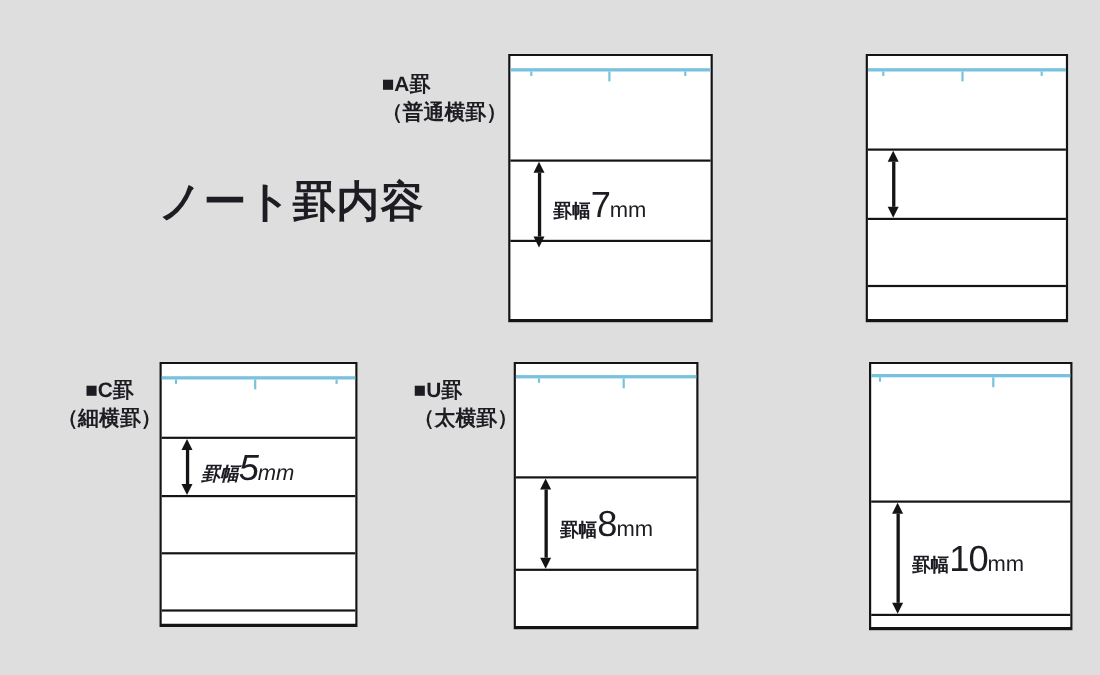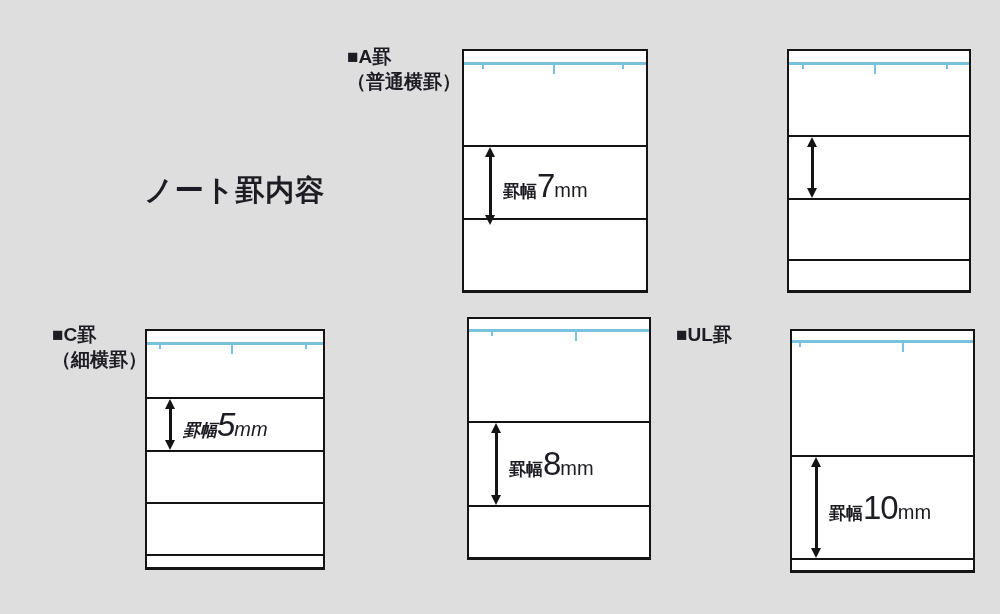--- a/index.html
+++ b/index.html
@@ -8,28 +8,28 @@
     --border:#141414;
     --rule:#141414;
     --margin-line:#79c2de;
     --text:#1c1c22;
   }
   html,body{margin:0;padding:0;}
   body{font-family:"Liberation Sans","DejaVu Sans",sans-serif;background:var(--bg);}
   .stage{position:relative;width:1000px;height:614px;background:var(--bg);overflow:hidden;}
 
   .page-title{
-    position:absolute;left:144px;top:171px;
-    font-size:29px;font-weight:bold;color:var(--text);
+    position:absolute;left:144px;top:156px;
+    font-size:39px;font-weight:bold;color:var(--text);
     letter-spacing:1px;white-space:nowrap;
   }
 
   .card-label{
     position:absolute;color:var(--text);font-weight:bold;
-    font-size:19px;line-height:25px;white-space:nowrap;
+    font-size:19px;line-height:25px;white-space:nowrap;margin-top:21px;
   }
 
   .card{
     position:absolute;background:var(--card-bg);
     border:2px solid var(--border);border-bottom-width:3px;
     box-sizing:border-box;
   }
   .margin-line{
     position:absolute;left:0;right:0;height:3px;
     background:var(--margin-line);
@@ -105,21 +105,21 @@
     <div class="rule-line" style="top:208px;"></div>
     <div class="measure" style="left:17px;top:86px;height:61px;">
       <div class="arrow">
         <div class="head-up"></div>
           <div class="shaft"></div>
           <div class="head-down"></div>
       </div>
     </div>
   </div>
 
-  <div class="card-label" style="left:52px;top:322px;">
+  <div class="card-label" style="left:52px;top:322px;text-align:center;">
     <div>■C罫</div>
     <div>（細横罫）</div>
   </div>
   <div class="card" style="left:145px;top:329px;width:180px;height:241px;font-style:italic;">
     <div class="margin-line" style="top:11px;"></div>
     <div class="tick dot" style="top:14px;left:7%;"></div>
     <div class="tick center" style="top:14px;left:48%;"></div>
     <div class="tick dot" style="top:14px;left:90%;"></div>
     <div class="rule-line" style="top:66px;"></div>
     <div class="rule-line" style="top:119px;"></div>
@@ -130,40 +130,43 @@
         <div class="head-up"></div>
           <div class="shaft"></div>
           <div class="head-down"></div>
       </div>
       <div class="mtext">
         <span class="prefix">罫幅</span><span class="num">5</span><span class="unit">mm</span>
       </div>
     </div>
   </div>
 
-  <div class="card" style="left:467px;top:317px;width:184px;height:243px;">
+  <div class="card-label" style="left:376px;top:322px;">
+    <div>■U罫</div>
+    <div>（太横罫）</div>
+  </div>
+  <div class="card" style="left:467px;top:329px;width:168px;height:243px;">
     <div class="margin-line" style="top:10px;"></div>
     <div class="tick dot" style="top:13px;left:12%;"></div>
     <div class="tick center" style="top:13px;left:59%;"></div>
     <div class="rule-line" style="top:102px;"></div>
     <div class="rule-line" style="top:186px;"></div>
     <div class="measure" style="left:21px;top:104px;height:82px;">
       <div class="arrow">
         <div class="head-up"></div>
           <div class="shaft"></div>
           <div class="head-down"></div>
       </div>
       <div class="mtext">
         <span class="prefix">罫幅</span><span class="num">8</span><span class="unit">mm</span>
       </div>
     </div>
   </div>
 
   <div class="card-label" style="left:676px;top:322px;">
-    <div>■UL罫</div>
   </div>
   <div class="card" style="left:790px;top:329px;width:185px;height:244px;">
     <div class="margin-line" style="top:9px;"></div>
     <div class="tick dot" style="top:12px;left:4%;"></div>
     <div class="tick center" style="top:12px;left:61%;"></div>
     <div class="rule-line" style="top:124px;"></div>
     <div class="rule-line" style="top:227px;"></div>
     <div class="measure" style="left:18px;top:126px;height:101px;">
       <div class="arrow">
         <div class="head-up"></div>

